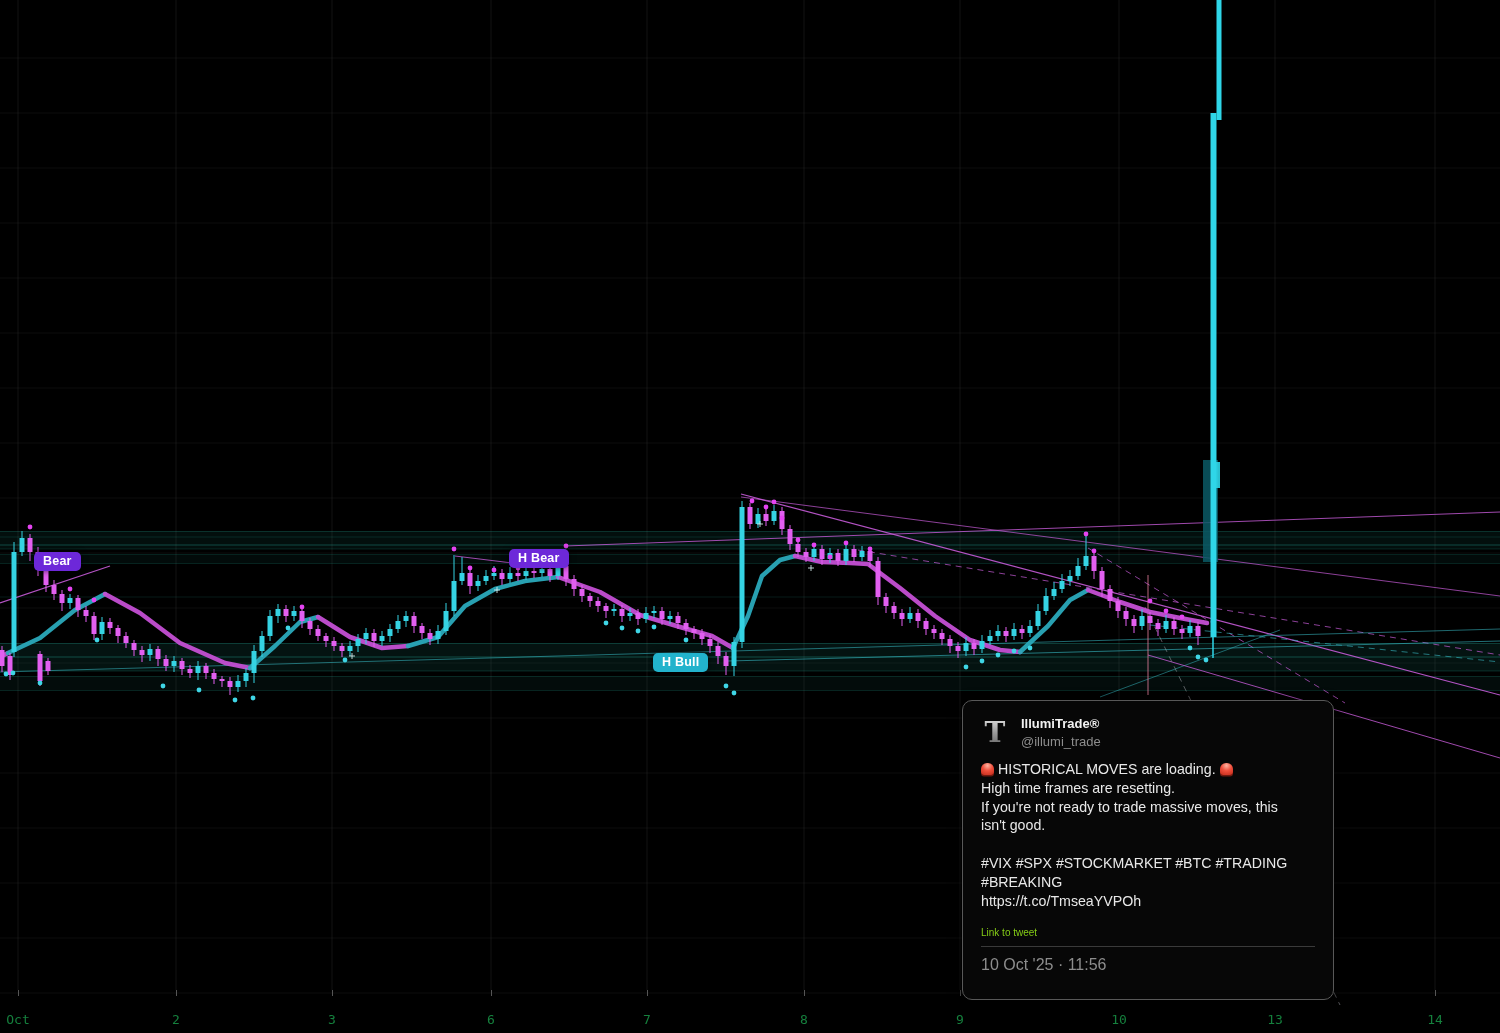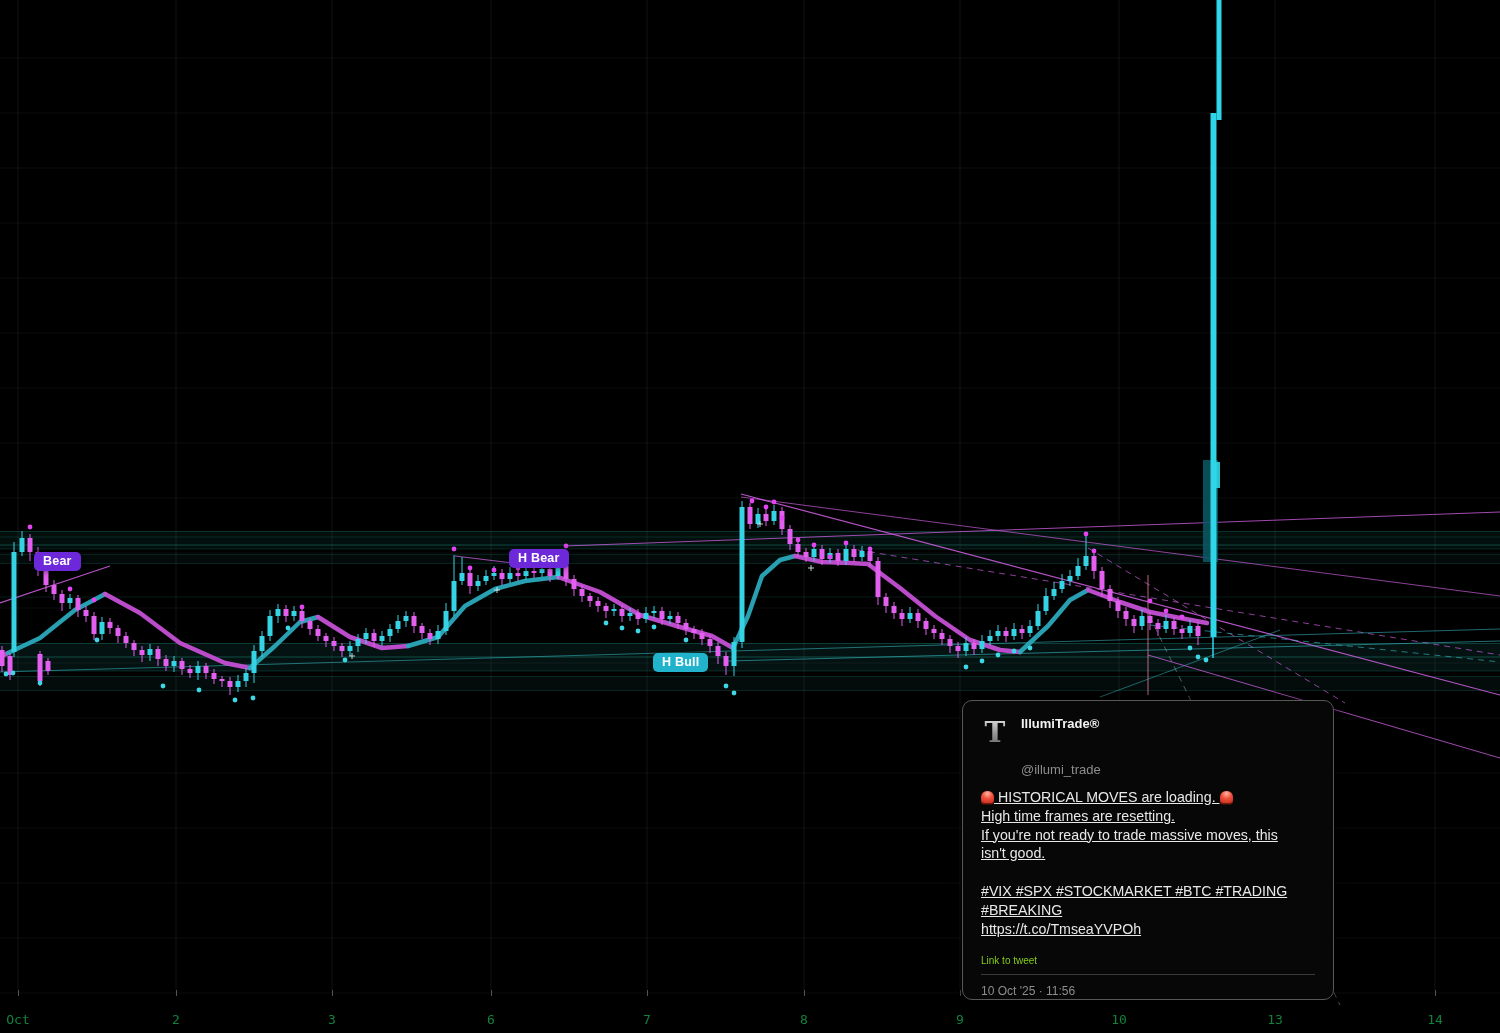--- a/index.html
+++ b/index.html
@@ -18,29 +18,29 @@
   .axis .lab{position:absolute;top:22px;transform:translateX(-50%);
              font-family:"DejaVu Sans Mono",monospace;font-size:13px;color:#15803d;}
   
   .tweet-card{position:absolute;left:962px;top:700px;width:372px;height:300px;z-index:5;
               background:#070707;border:1px solid #585858;border-radius:10px;
               box-shadow:0 3px 14px rgba(0,0,0,.8);box-sizing:border-box;padding:14px 18px 10px 18px;
               color:#e6e6e6;}
   .tweet-head{display:flex;align-items:flex-start;gap:12px;}
   .tweet-avatar{width:28px;height:30px;flex:0 0 auto;margin-top:2px;}
   .tweet-name{font-size:13px;font-weight:bold;color:#f2f2f2;line-height:18px;}
-  .tweet-handle{font-size:13px;color:#8d8d8d;line-height:17px;margin-top:28px;}
-  .tweet-body{margin-top:10px;font-size:14.2px;line-height:18.8px;color:#e8e8e8;text-decoration:underline;}
+  .tweet-handle{font-size:13px;color:#8d8d8d;line-height:17px;}
+  .tweet-body{margin-top:10px;font-size:14.2px;line-height:18.8px;color:#e8e8e8;}
   .tweet-line{min-height:18.8px;white-space:pre-wrap;}
   .siren{display:inline-block;width:13px;height:12px;vertical-align:-1px;border-radius:6px 6px 3px 3px;
          background:radial-gradient(circle at 50% 22%, #ffb3a0 0%, #f0503d 45%, #c02918 100%);
          box-shadow:0 1.5px 0 #6e1a10;}
   .tweet-link{margin-top:17px;font-size:10px;color:#84cc16;cursor:pointer;}
   .tweet-divider{margin-top:8px;border-top:1px solid #3a3a3a;}
-  .tweet-date{margin-top:9px;font-size:12px;color:#8d8d8d;}
+  .tweet-date{margin-top:9px;font-size:16px;color:#8d8d8d;}
 </style>
 </head>
 <body>
 
 <div class="stage">
 
   <svg id="chart-svg" width="1500" height="1033" viewBox="0 0 1500 1033">
       <line x1="0" y1="58" x2="1500" y2="58" stroke="#ffffff" stroke-opacity="0.05"></line>
       <line x1="0" y1="113" x2="1500" y2="113" stroke="#ffffff" stroke-opacity="0.05"></line>
       <line x1="0" y1="168" x2="1500" y2="168" stroke="#ffffff" stroke-opacity="0.05"></line>

